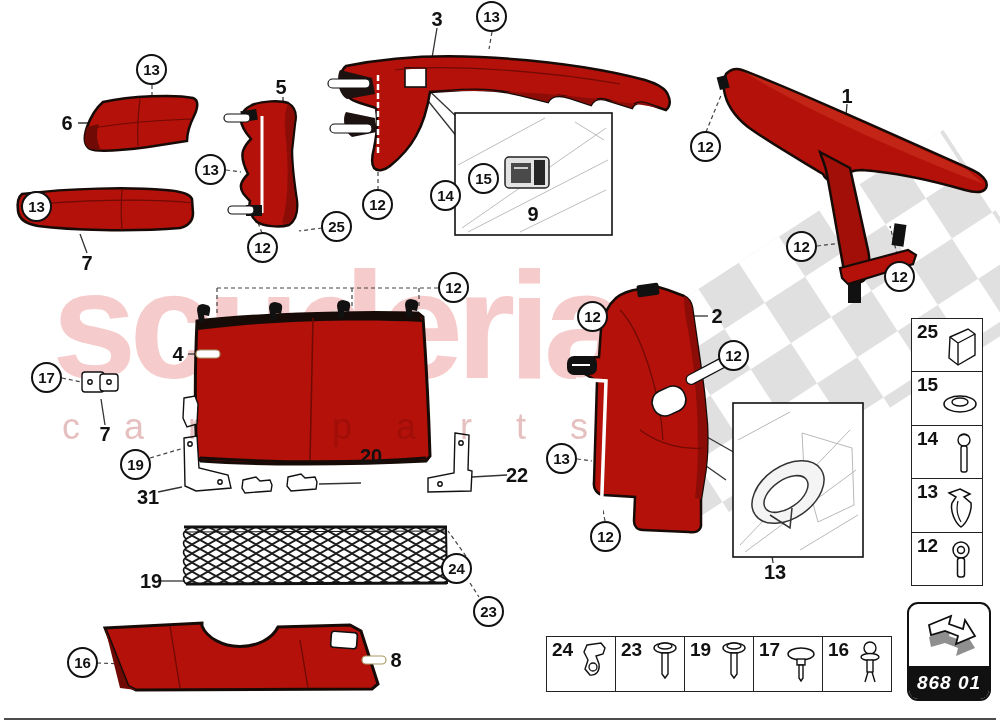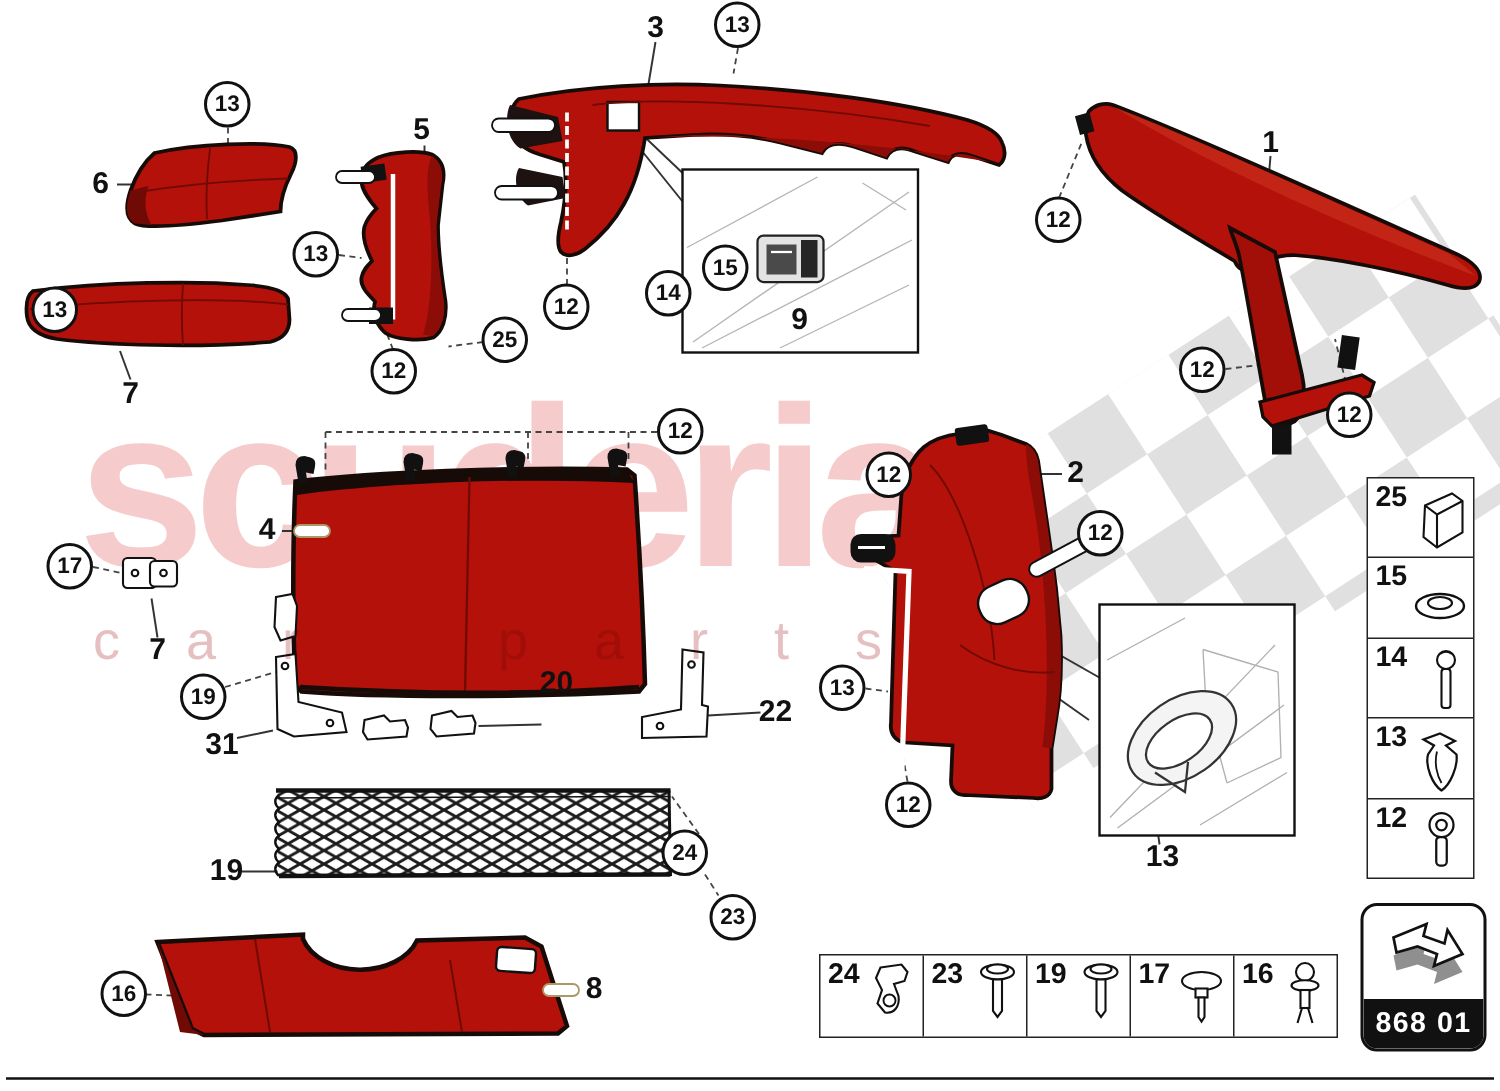--- a/index.html
+++ b/index.html
@@ -30,21 +30,21 @@
   .legendR .num,.legendB .num{position:absolute;left:5px;top:2px;font-size:19px;font-weight:bold;color:#111;}
   .legendR .ic{position:absolute;right:2px;top:6px;}
   
   .legendB{position:absolute;left:546px;top:636px;width:344px;height:54px;
            border:1.6px solid #222;background:#fff;z-index:4;display:flex;}
   .legendB .cell{flex:1;position:relative;border-left:1.4px solid #222;}
   .legendB .cell:first-child{border-left:none;}
   .legendB .ic{position:absolute;right:4px;top:3px;}
   
   .badge{position:absolute;left:907px;top:602px;width:80px;height:95px;border:2px solid #111;
-         border-radius:11px;background:#fff;overflow:hidden;z-index:4;}
+         border-radius:11px;background:#fff;overflow:hidden;z-index:4;font-style:italic;}
   .badge .icwrap{height:62px;display:flex;align-items:center;justify-content:center;}
   .badge .code{height:33px;background:#111;color:#fff;font-size:19px;font-weight:bold;
                display:flex;align-items:center;justify-content:center;letter-spacing:1px;}
 </style>
 </head>
 <body>
 
 <div id="stage">
 
   <div class="wm-brand">scuderia</div>

